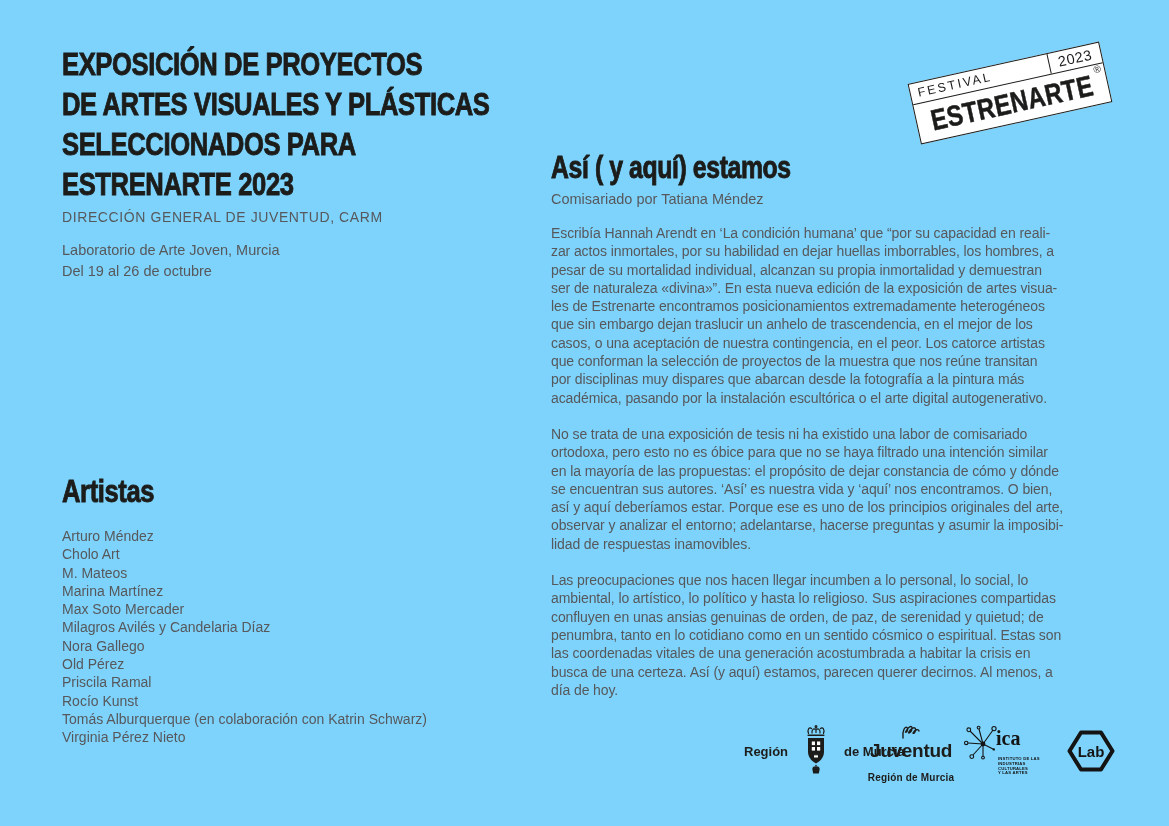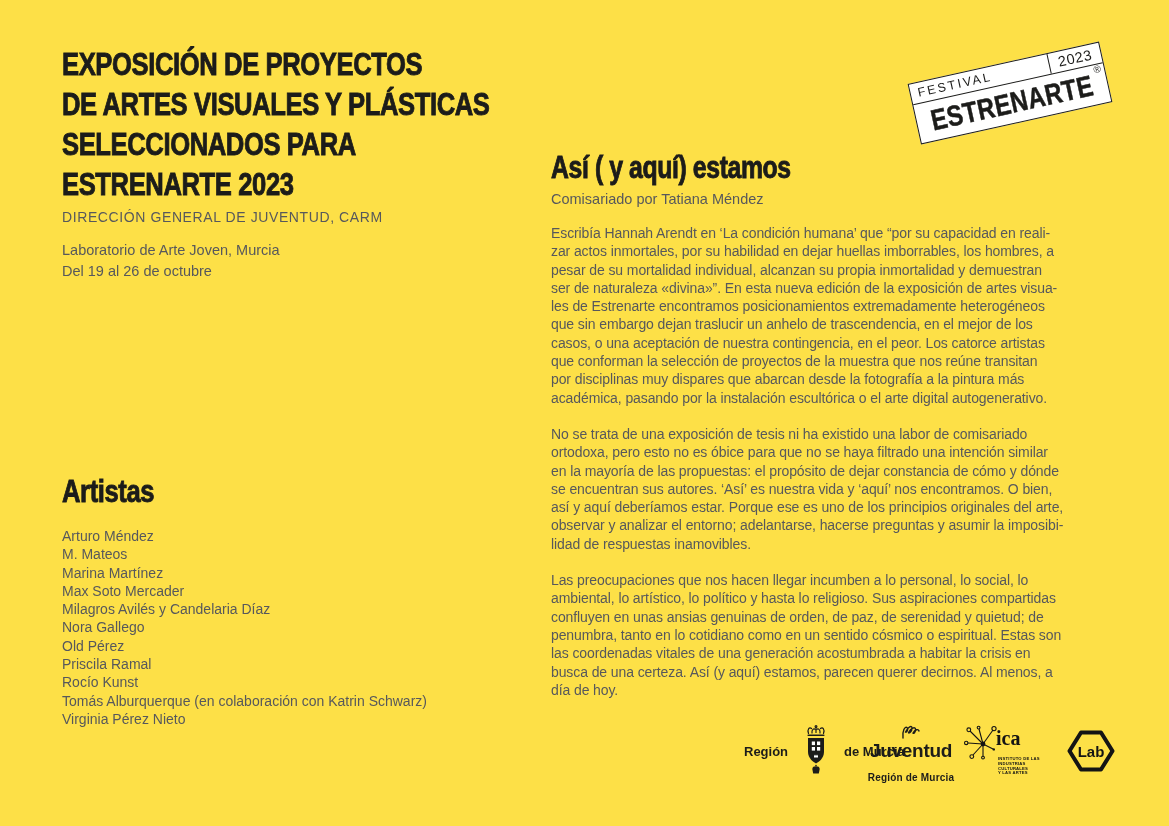--- a/index.html
+++ b/index.html
@@ -5,21 +5,21 @@
   html,body{margin:0;padding:0;}
   body{
     width:1169px;height:826px;
     background:#ffffff;
     font-family:"Liberation Sans", sans-serif;
     color:#57585c;
     position:relative;
   }
   .page{
     position:absolute;left:0;top:0;width:1169px;height:826px;
-    background:#fde047;overflow:hidden;
+    background:#7dd3fc;overflow:hidden;
   }
   .headline{
     font-weight:700;
     color:#1c1c1a;
     -webkit-text-stroke:0.9px #1c1c1a;
     letter-spacing:-0.5px;
   }
   
   .main-title{
     position:absolute;left:62px;top:44px;
@@ -115,20 +115,21 @@
 DE ARTES VISUALES Y PLÁSTICAS
 SELECCIONADOS PARA
 ESTRENARTE 2023</div>
   <div class="organizer">DIRECCIÓN GENERAL DE JUVENTUD, CARM</div>
   <div class="venue">Laboratorio de Arte Joven, Murcia
 Del 19 al 26 de octubre</div>
 
   <div class="artists-heading headline">Artistas</div>
   <div class="artist-list">
     <div>Arturo Méndez</div>
+    <div>Cholo Art</div>
     <div>M. Mateos</div>
     <div>Marina Martínez</div>
     <div>Max Soto Mercader</div>
     <div>Milagros Avilés y Candelaria Díaz</div>
     <div>Nora Gallego</div>
     <div>Old Pérez</div>
     <div>Priscila Ramal</div>
     <div>Rocío Kunst</div>
     <div>Tomás Alburquerque (en colaboración con Katrin Schwarz)</div>
     <div>Virginia Pérez Nieto</div>

